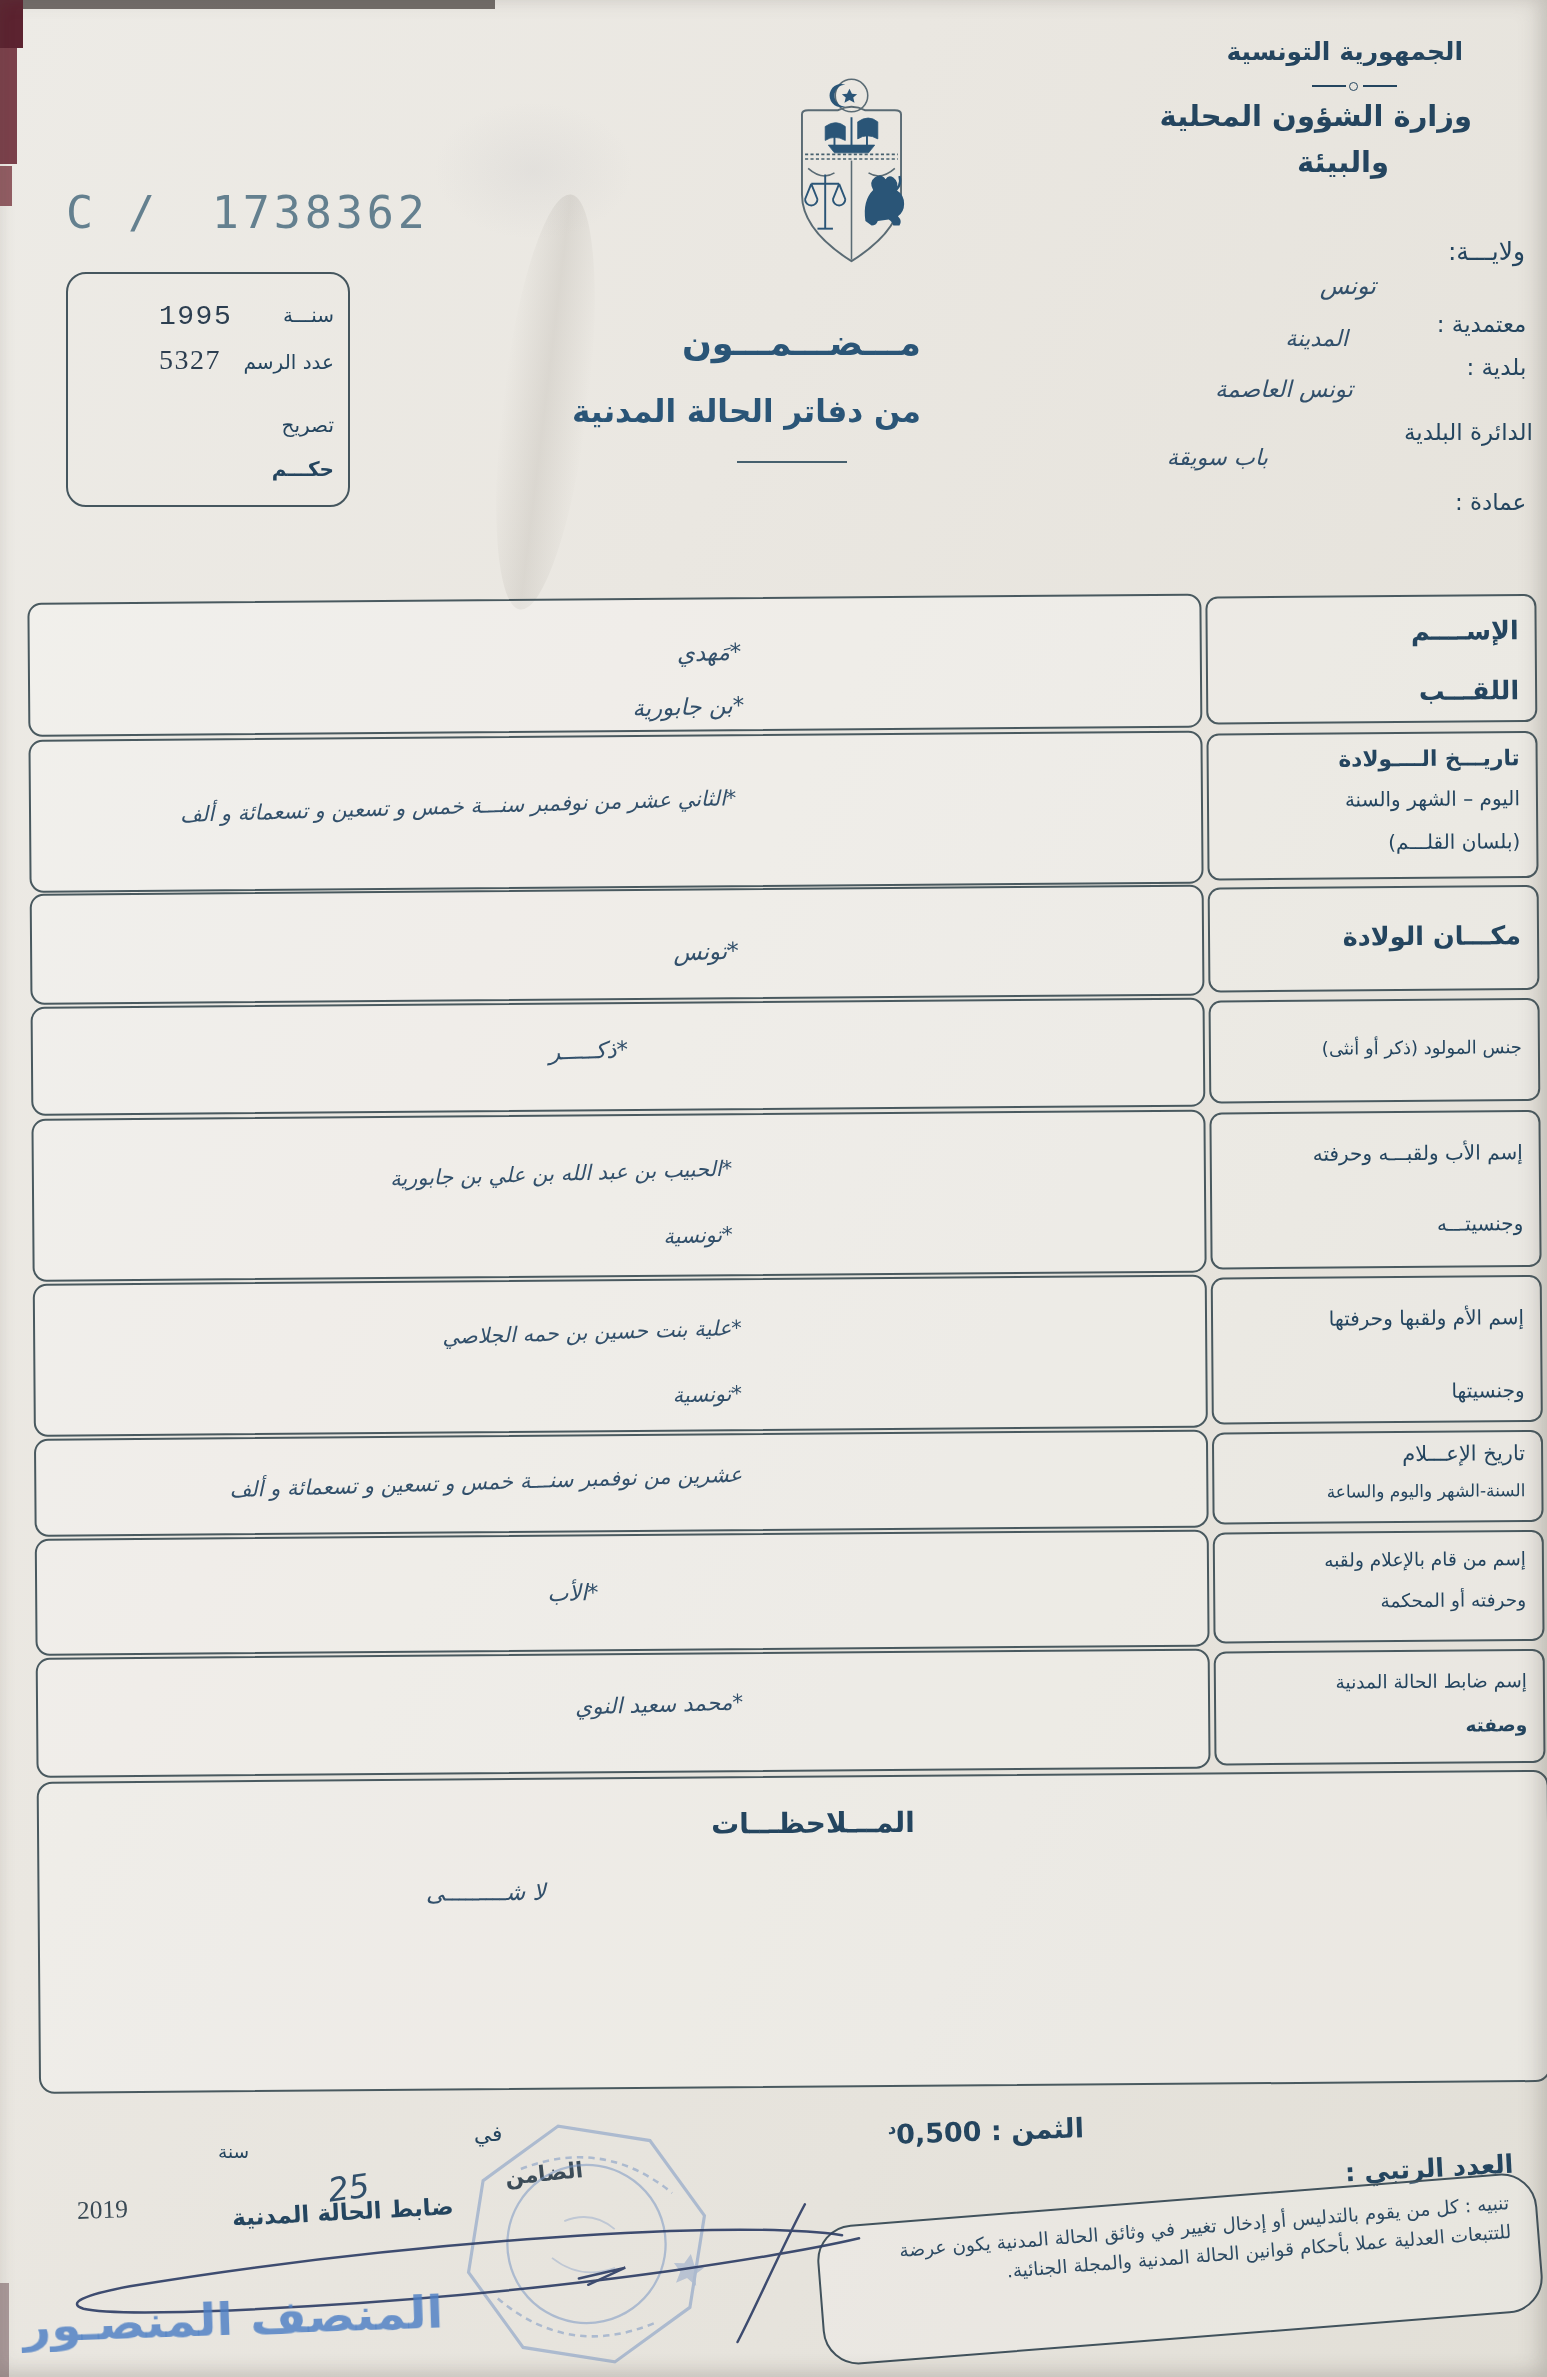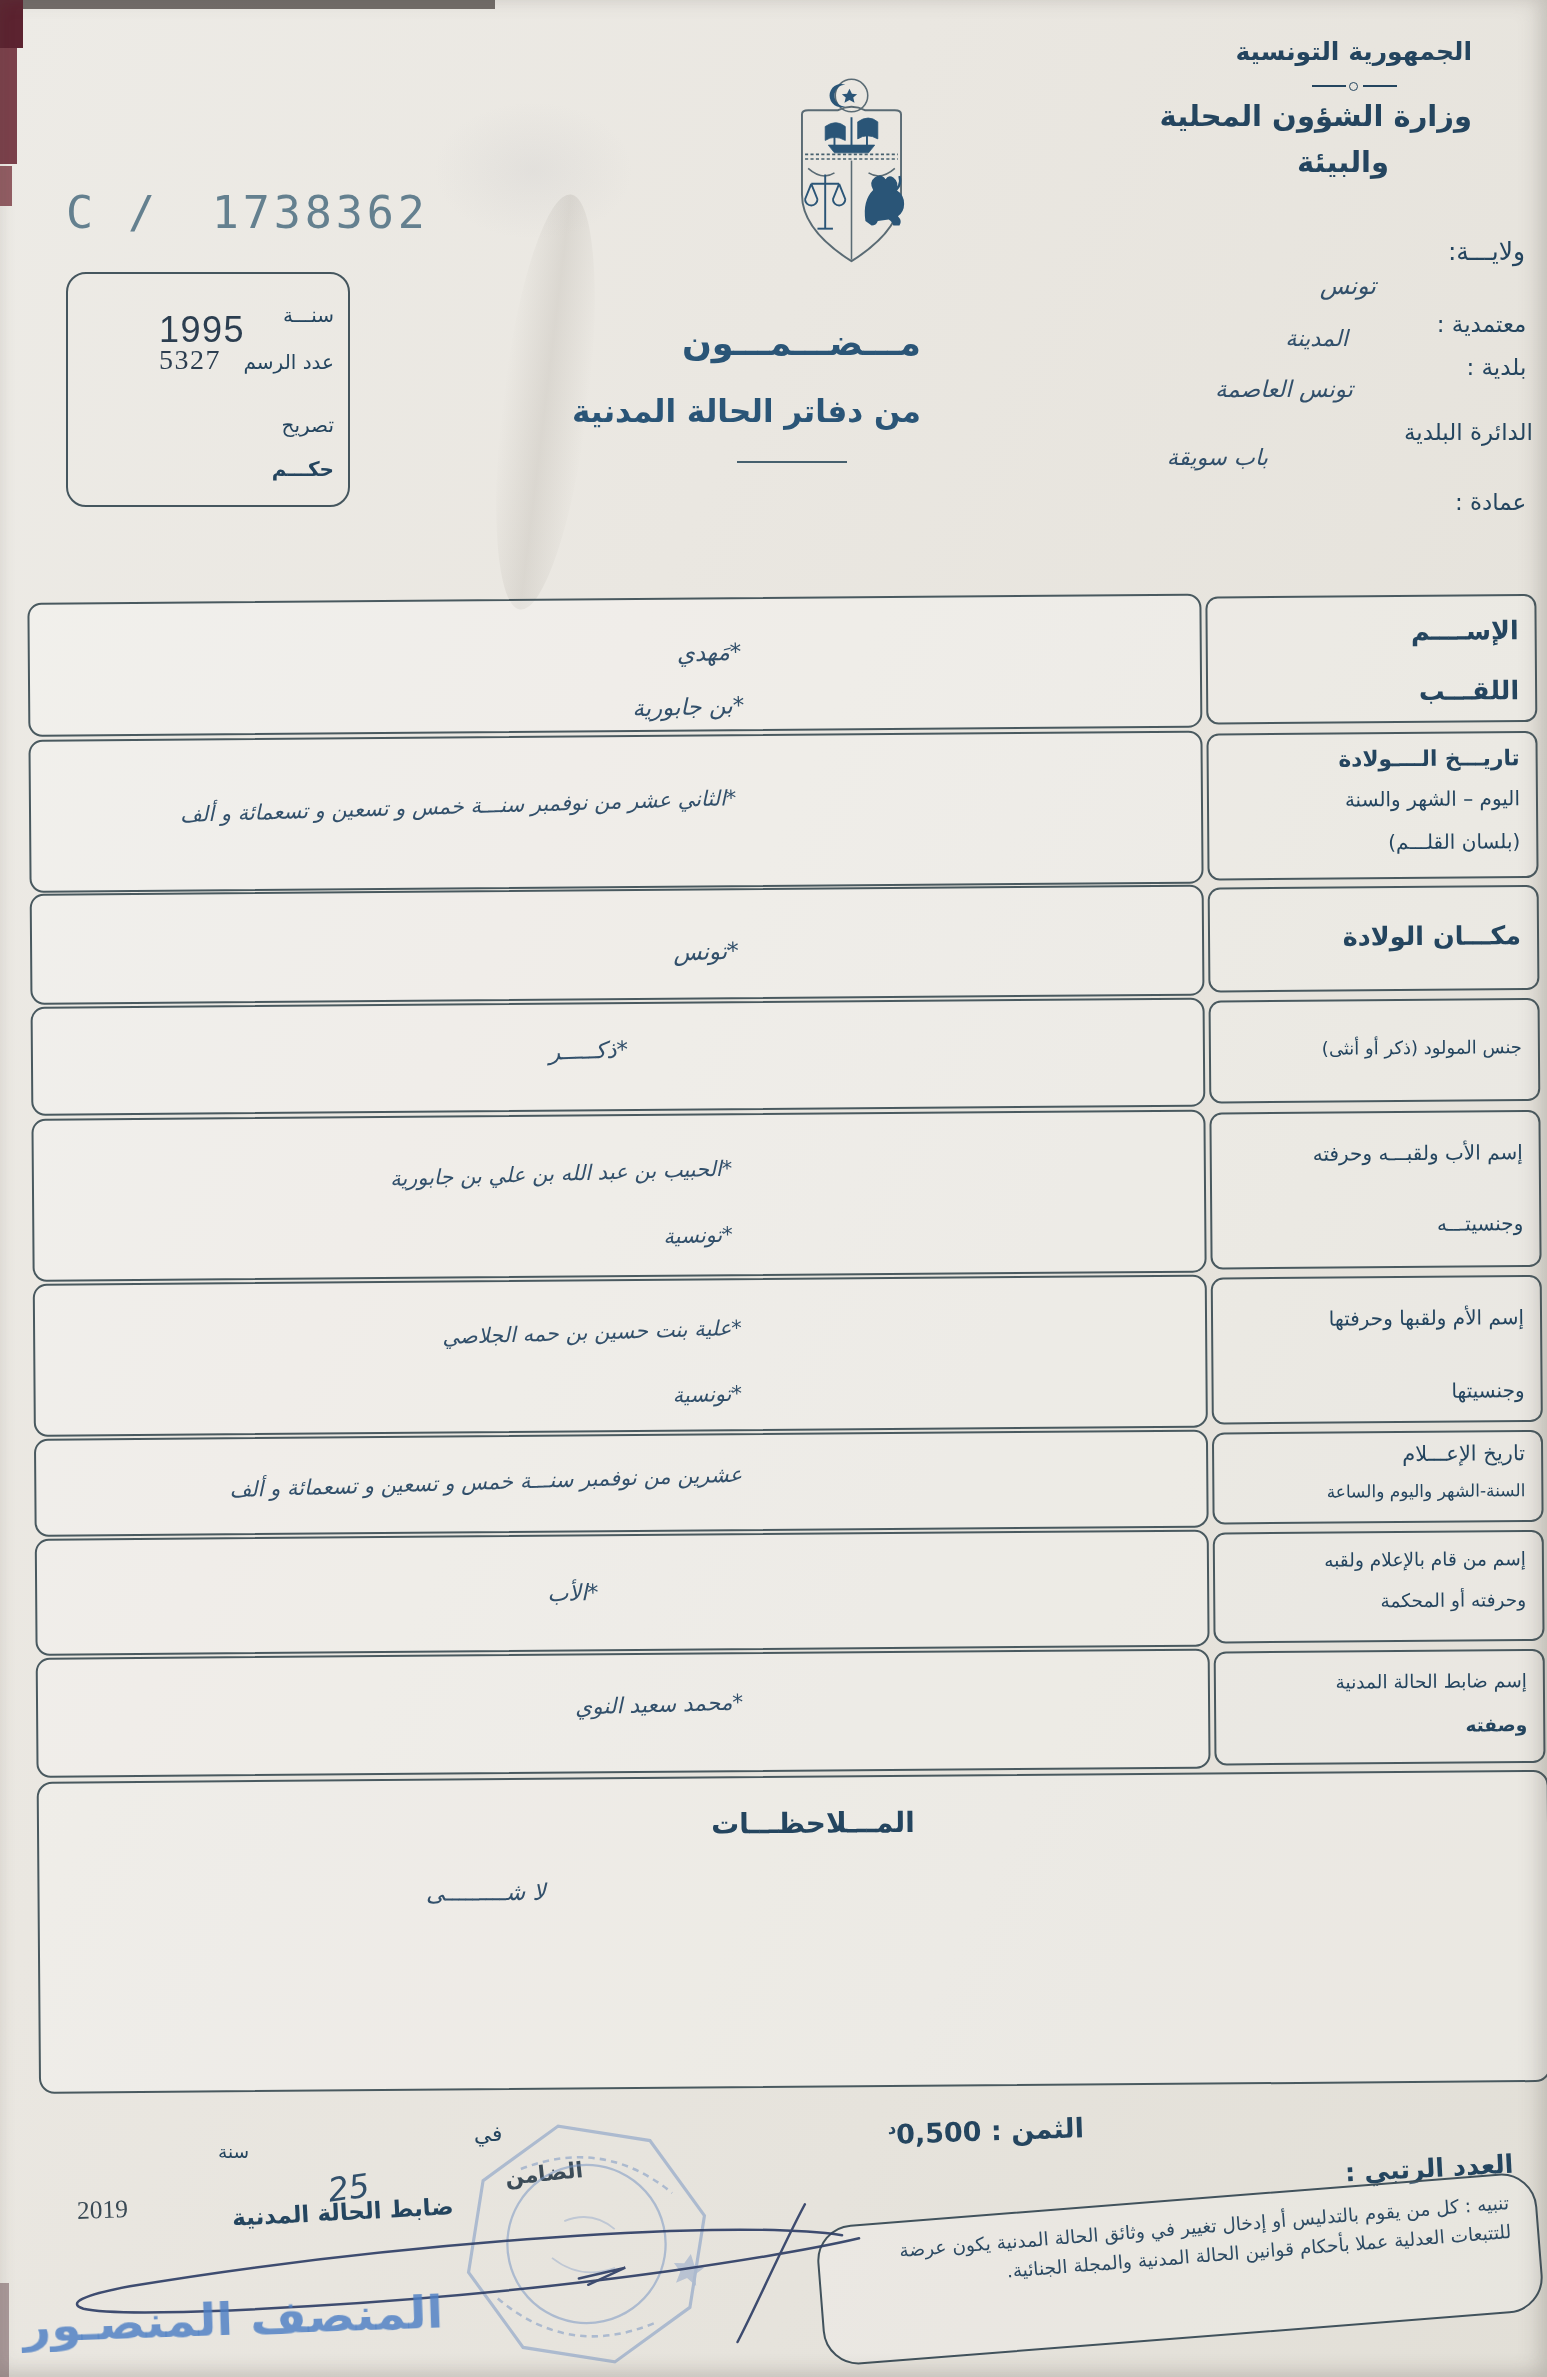--- a/index.html
+++ b/index.html
@@ -33,37 +33,37 @@
 <div class="doc">
 
   <div class="artifact" style="left:0;top:0;width:495px;height:9.3px;background:#4a4340;opacity:.75;"></div>
   <div class="artifact" style="left:0;top:0;width:23px;height:48px;background:#5c2330;"></div>
   <div class="artifact" style="left:0;top:48px;width:17px;height:116px;background:#6e2f3a;opacity:.9;"></div>
   <div class="artifact" style="left:0;top:166px;width:12.4px;height:40px;background:#7a3a42;opacity:.8;"></div>
   <div class="artifact" style="left:0;top:2283px;width:9.3px;height:94px;background:#6a4b52;opacity:.5;"></div>
   <div class="stain" style="left:503px;top:193px;width:85px;height:418px;background:linear-gradient(90deg,transparent,rgba(120,112,100,.14),transparent);transform:rotate(7deg);"></div>
   <div class="stain" style="left:433px;top:101px;width:201px;height:139px;background:radial-gradient(ellipse,rgba(150,150,160,.10),transparent 70%);"></div>
 
-  <div class="abs rtl lbl" style="right:76px;top:37px;font-size:25px;">الجمهورية التونسية</div>
+  <div class="abs rtl lbl" style="right:85px;top:37px;font-size:25px;">الجمهورية التونسية</div>
   <div class="abs" style="right:151px;top:82px;width:85px;height:7.7px;">
     <div style="position:absolute;left:0;top:3.1px;width:34px;height:1.5px;background:#24455f;"></div>
     <div style="position:absolute;left:37px;top:0;width:7px;height:7px;border:1.5px solid #24455f;border-radius:50%;"></div>
     <div style="position:absolute;right:0;top:3.1px;width:34px;height:1.5px;background:#24455f;"></div>
   </div>
   <div class="abs rtl lbl" style="right:76px;top:99px;font-size:29px;">وزارة الشؤون المحلية</div>
   <div class="abs rtl lbl" style="right:159px;top:145px;font-size:29px;">والبيئة</div>
 
   <div class="abs" style="left:66px;top:186px;font-family:'DejaVu Sans Mono',monospace;color:#64808f;font-size:45px;letter-spacing:3.9px;">
     <span>C /</span>
     <span style="margin-left:21.7px;">1738362</span>
   </div>
 
   <div class="abs" style="left:66px;top:272px;width:280px;height:231px;border:2.3px solid #45565e;border-radius:20px;">
     <span class="rtl lbl" style="position:absolute;right:14px;top:29px;font-size:20px;font-weight:normal;">سنـــة</span>
-    <span style="position:absolute;left:91px;top:35px;font-family:Liberation Sans, sans-serif;font-size:36px;color:#2c3e50;letter-spacing:1.5px;">1995</span>
+    <span style="position:absolute;left:91px;top:27px;font-family:Liberation Mono, monospace;font-size:28px;color:#2c3e50;letter-spacing:1.5px;">1995</span>
     <span class="rtl lbl" style="position:absolute;right:14px;top:76px;font-size:20px;font-weight:normal;">عدد الرسم</span>
     <span style="position:absolute;left:91px;top:70px;font-family:'Liberation Serif',serif;font-size:28px;color:#2c3e50;letter-spacing:1.5px;">5327</span>
     <span class="rtl lbl" style="position:absolute;right:14px;top:139px;font-size:20px;font-weight:normal;">تصريح</span>
     <span class="rtl lbl" style="position:absolute;right:14px;top:183px;font-size:20px;font-weight:bold;">حكـــم</span>
   </div>
 
   <div class="abs" style="left:788px;top:77px;width:127px;height:195px;">
     <svg width="127" height="195" viewBox="0 0 164 252">
       <g stroke="#5a6b74" fill="none" stroke-width="2">
         <circle cx="82" cy="24" r="21"></circle>

